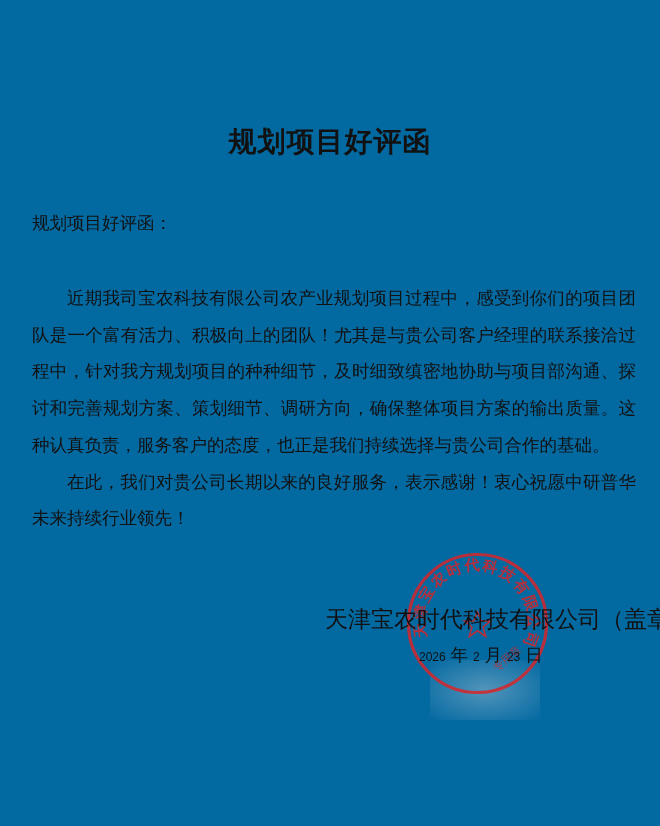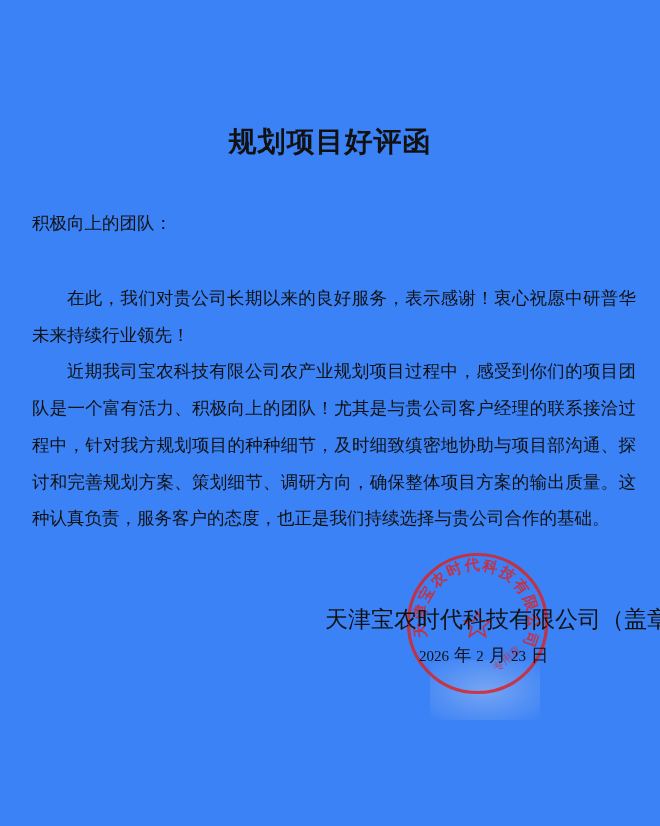--- a/index.html
+++ b/index.html
@@ -12,21 +12,21 @@
       height: 826px;
       position: relative;
       overflow: hidden;
       font-family: "DejaVu Sans", "Liberation Sans", sans-serif;
       color: #111111;
     }
     .page {
       position: absolute;
       left: 0; top: 0;
       width: 660px; height: 826px;
-      background: #3b82f6;
+      background: #0369a1;
     }
     .title {
       position: absolute;
       left: 0;
       top: 122px;
       width: 660px;
       text-align: center;
       font-size: 28px;
       line-height: 40px;
       font-weight: bold;
@@ -71,22 +71,22 @@
       left: 419px;
       top: 642px;
       font-size: 17.5px;
       line-height: 26px;
       color: #111111;
       z-index: 3;
       white-space: nowrap;
       font-family: "Liberation Sans", "DejaVu Sans", sans-serif;
     }
     .sign-date .num {
-      font-family: Liberation Serif, serif;
-      font-size: 15px;
+      font-family: Liberation Sans, sans-serif;
+      font-size: 12px;
     }
     .stamp {
       position: absolute;
       left: 405px;
       top: 551px;
       width: 145px;
       height: 145px;
       z-index: 2;
       opacity: 0.85;
     }
@@ -105,25 +105,25 @@
       z-index: 1;
     }
   </style>
 </head>
 <body>
 
 <div class="page">
 
   <div class="title">规划项目好评函</div>
 
-  <div class="salutation">积极向上的团队：</div>
+  <div class="salutation">规划项目好评函：</div>
 
   <div class="body-text">
+    <p>近期我司宝农科技有限公司农产业规划项目过程中，感受到你们的项目团队是一个富有活力、积极向上的团队！尤其是与贵公司客户经理的联系接洽过程中，针对我方规划项目的种种细节，及时细致缜密地协助与项目部沟通、探讨和完善规划方案、策划细节、调研方向，确保整体项目方案的输出质量。这种认真负责，服务客户的态度，也正是我们持续选择与贵公司合作的基础。</p>
     <p>在此，我们对贵公司长期以来的良好服务，表示感谢！衷心祝愿中研普华未来持续行业领先！</p>
-    <p>近期我司宝农科技有限公司农产业规划项目过程中，感受到你们的项目团队是一个富有活力、积极向上的团队！尤其是与贵公司客户经理的联系接洽过程中，针对我方规划项目的种种细节，及时细致缜密地协助与项目部沟通、探讨和完善规划方案、策划细节、调研方向，确保整体项目方案的输出质量。这种认真负责，服务客户的态度，也正是我们持续选择与贵公司合作的基础。</p>
   </div>
 
   <div class="stamp-shadow"></div>
 
   <div class="stamp">
     <svg viewBox="0 0 145 145" xmlns="http://www.w3.org/2000/svg">
       <defs>
         <path id="arcPath" d="M 28 100 A 52 52 0 1 1 118 94" fill="none"></path>
       </defs>
       <circle cx="72.5" cy="72.5" r="69" fill="none" stroke="#d7262b" stroke-width="3.2"></circle>

